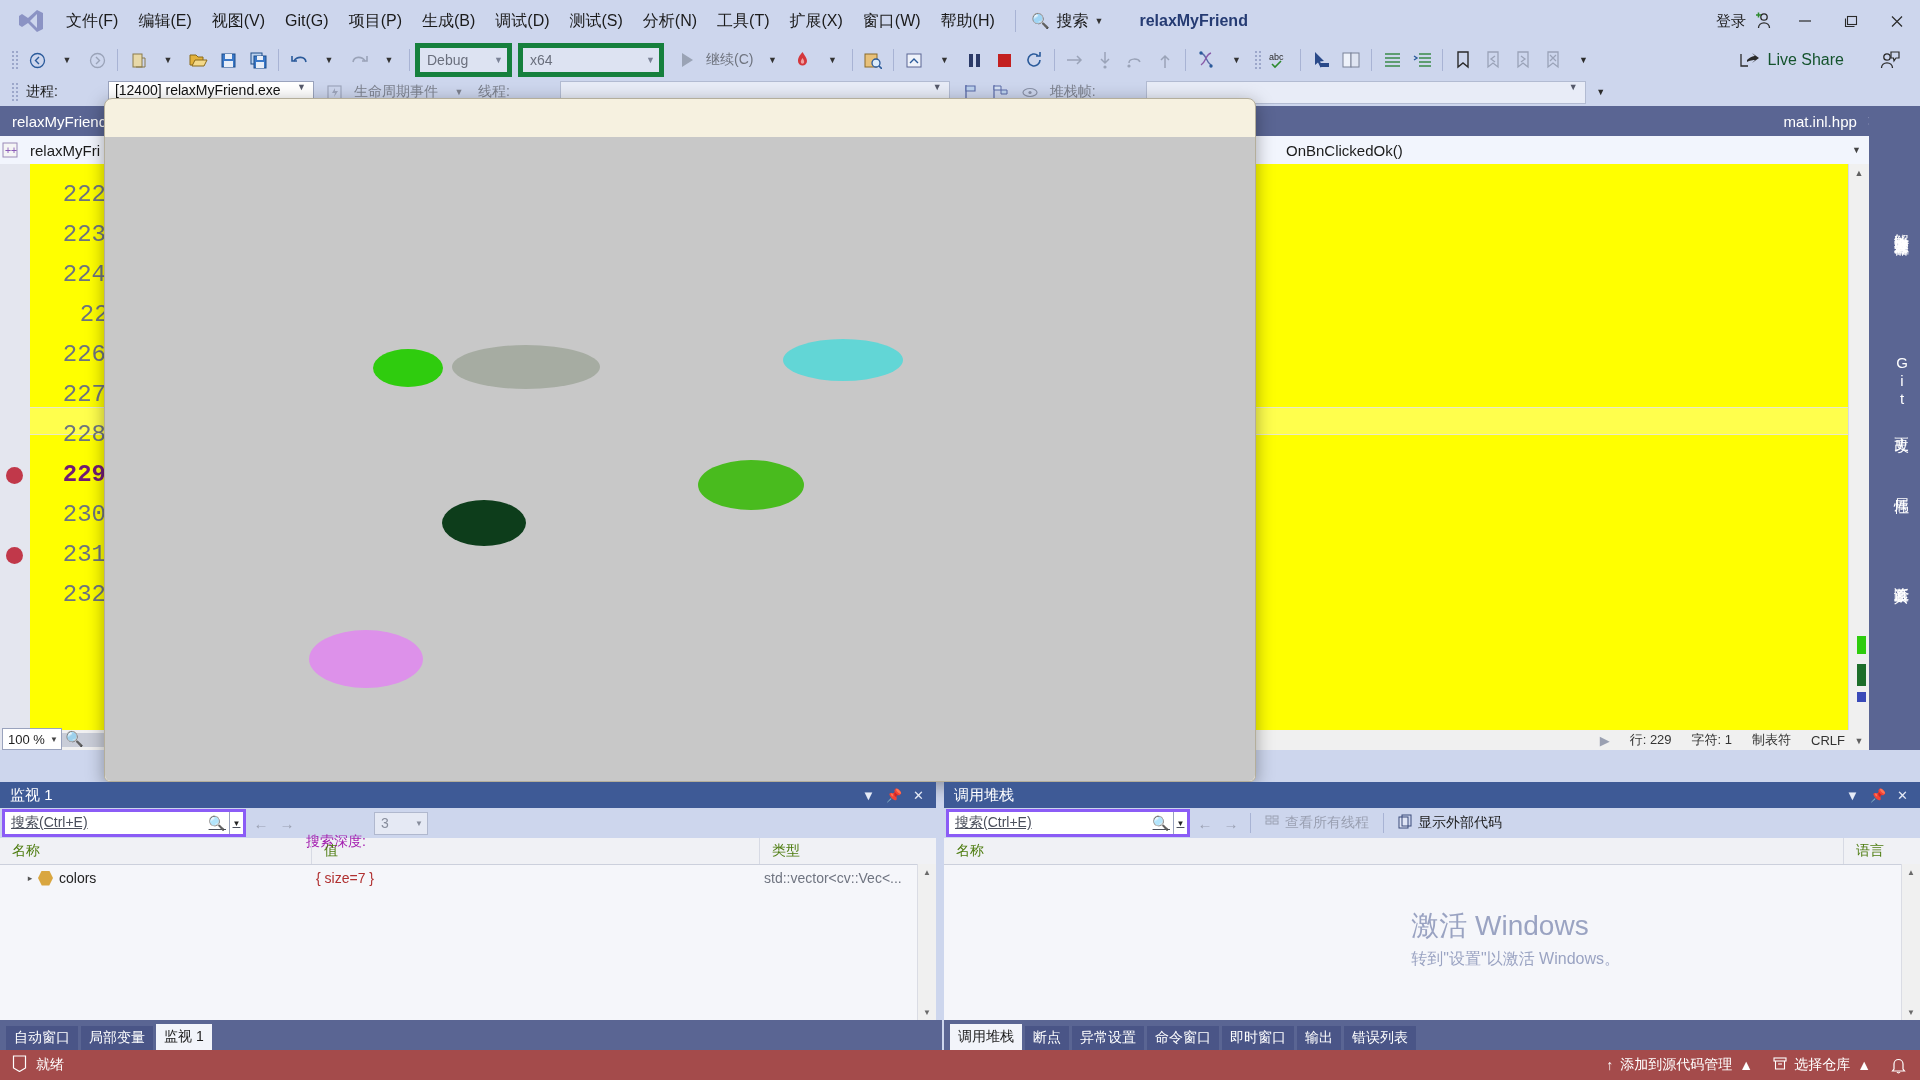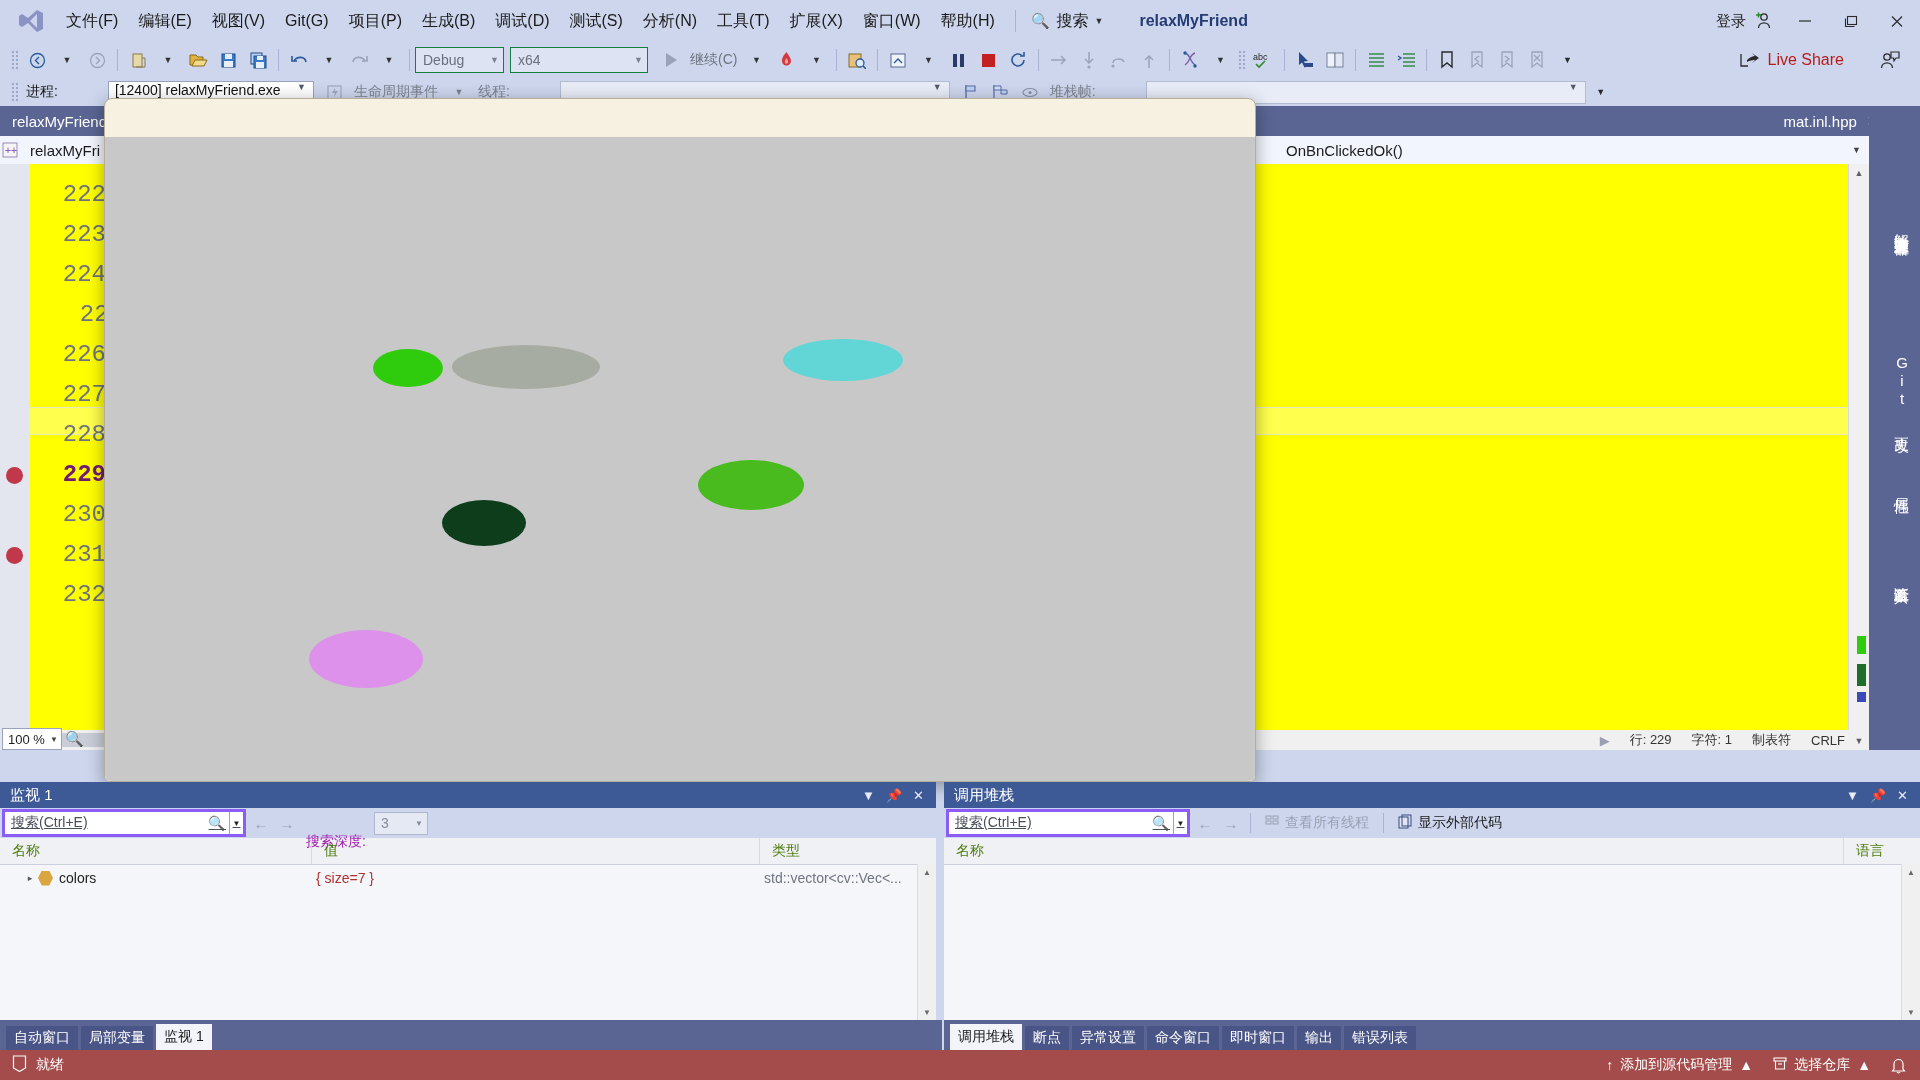--- a/index.html
+++ b/index.html
@@ -24,21 +24,21 @@
   .signin{display:flex;align-items:center;gap:7px;font-size:15px;color:#1b1b1b;padding:4px 10px;}
   .wbtn{width:46px;height:34px;display:flex;align-items:center;justify-content:center;color:#2a2a2a;font-size:16px;}
 
   
   .toolbar{position:absolute;left:0;top:42px;width:1920px;height:36px;background:#cdd6ed;display:flex;align-items:center;padding-left:8px;}
   .tb-grip{width:8px;height:20px;margin:0 3px;
     background-image:radial-gradient(#97a2c6 38%,transparent 40%);
     background-size:4px 4px;opacity:.9;}
   .tb-btn{height:26px;min-width:24px;padding:0 3px;display:flex;align-items:center;justify-content:center;font-size:15px;color:#2b2b2b;}
   .tb-sep{width:1px;height:22px;background:#a8b3d4;margin:0 5px;}
-  .tb-combo{height:24px;border:1px solid #15803d;background:#dde3f2;display:flex;align-items:center;padding:0 4px 0 7px;
+  .tb-combo{height:24px;border:5px solid #15803d;background:#dde3f2;display:flex;align-items:center;padding:0 4px 0 7px;
     font-size:14px;color:#6a6f7d;}
   .tb-combo .cv{white-space:nowrap;overflow:hidden;}
   .tb-combo .arw{margin-left:auto;padding-left:8px;font-size:9px;color:#7b8296;}
   .tb-label{font-size:14px;color:#6f747f;padding:0 4px;white-space:nowrap;}
   .tri-green{width:0;height:0;border-left:11px solid #9aa3b5;border-top:7px solid transparent;border-bottom:7px solid transparent;}
   .sq-red{width:13px;height:13px;background:#c32020;}
   .pause-ic{display:flex;gap:3px;}
   .pause-ic i{display:block;width:4px;height:13px;background:#2b3a67;}
 
   
@@ -429,21 +429,21 @@
         <span style="font-size:9px">▼</span>
       </div>
 
     <div style="margin-left:auto;display:flex;align-items:center;padding-right:24px">
       <div class="tb-btn">
         <svg width="20" height="18" viewBox="0 0 20 18">
             <path d="M2 3v12h7" fill="none" stroke="#2a2a2a" stroke-width="1.3"></path>
             <path d="M8 9c4-4 8-4 8-4l-3-3 7 5-7 5 3-3s-4 0-8 2z" fill="#2a2a2a"></path>
           </svg>
       </div>
-      <div class="tb-label" style="color:#b91c1c;font-size:16px">Live Share</div>
+      <div class="tb-label" style="color:#14532d;font-size:16px">Live Share</div>
       <div class="tb-btn" style="margin-left:26px">
         <svg width="21" height="19" viewBox="0 0 21 19">
             <circle cx="8" cy="6" r="3.2" fill="none" stroke="#2a2a2a" stroke-width="1.3"></circle>
             <path d="M2.5 17c0-3.2 2.5-5.2 5.5-5.2s5.5 2 5.5 5.2" fill="none" stroke="#2a2a2a" stroke-width="1.3"></path>
             <path d="M12 1h8v6h-3l-2 3-.5-3H12z" fill="none" stroke="#2a2a2a" stroke-width="1.2"></path>
           </svg>
       </div>
     </div>
   </div>
 
@@ -691,20 +691,24 @@
     </div>
     <div class="grid-head">
       <span class="gh-cell" style="width:900px">名称</span>
       <span class="gh-cell" style="flex:1;border-right:none">语言</span>
     </div>
     <div class="panel-scroll">
       <div class="up">▲</div>
       <div class="dn">▼</div>
     </div>
 
+    <div class="wm">
+      <div class="t1">激活 Windows</div>
+      <div class="t2">转到"设置"以激活 Windows。</div>
+    </div>
   </div>
 
   <div class="btabs" style="left:0;top:1020px;width:936px;">
     <div class="btab">
         <span>自动窗口</span>
       </div>
     <div class="btab">
         <span>局部变量</span>
       </div>
     <div class="btab active">

